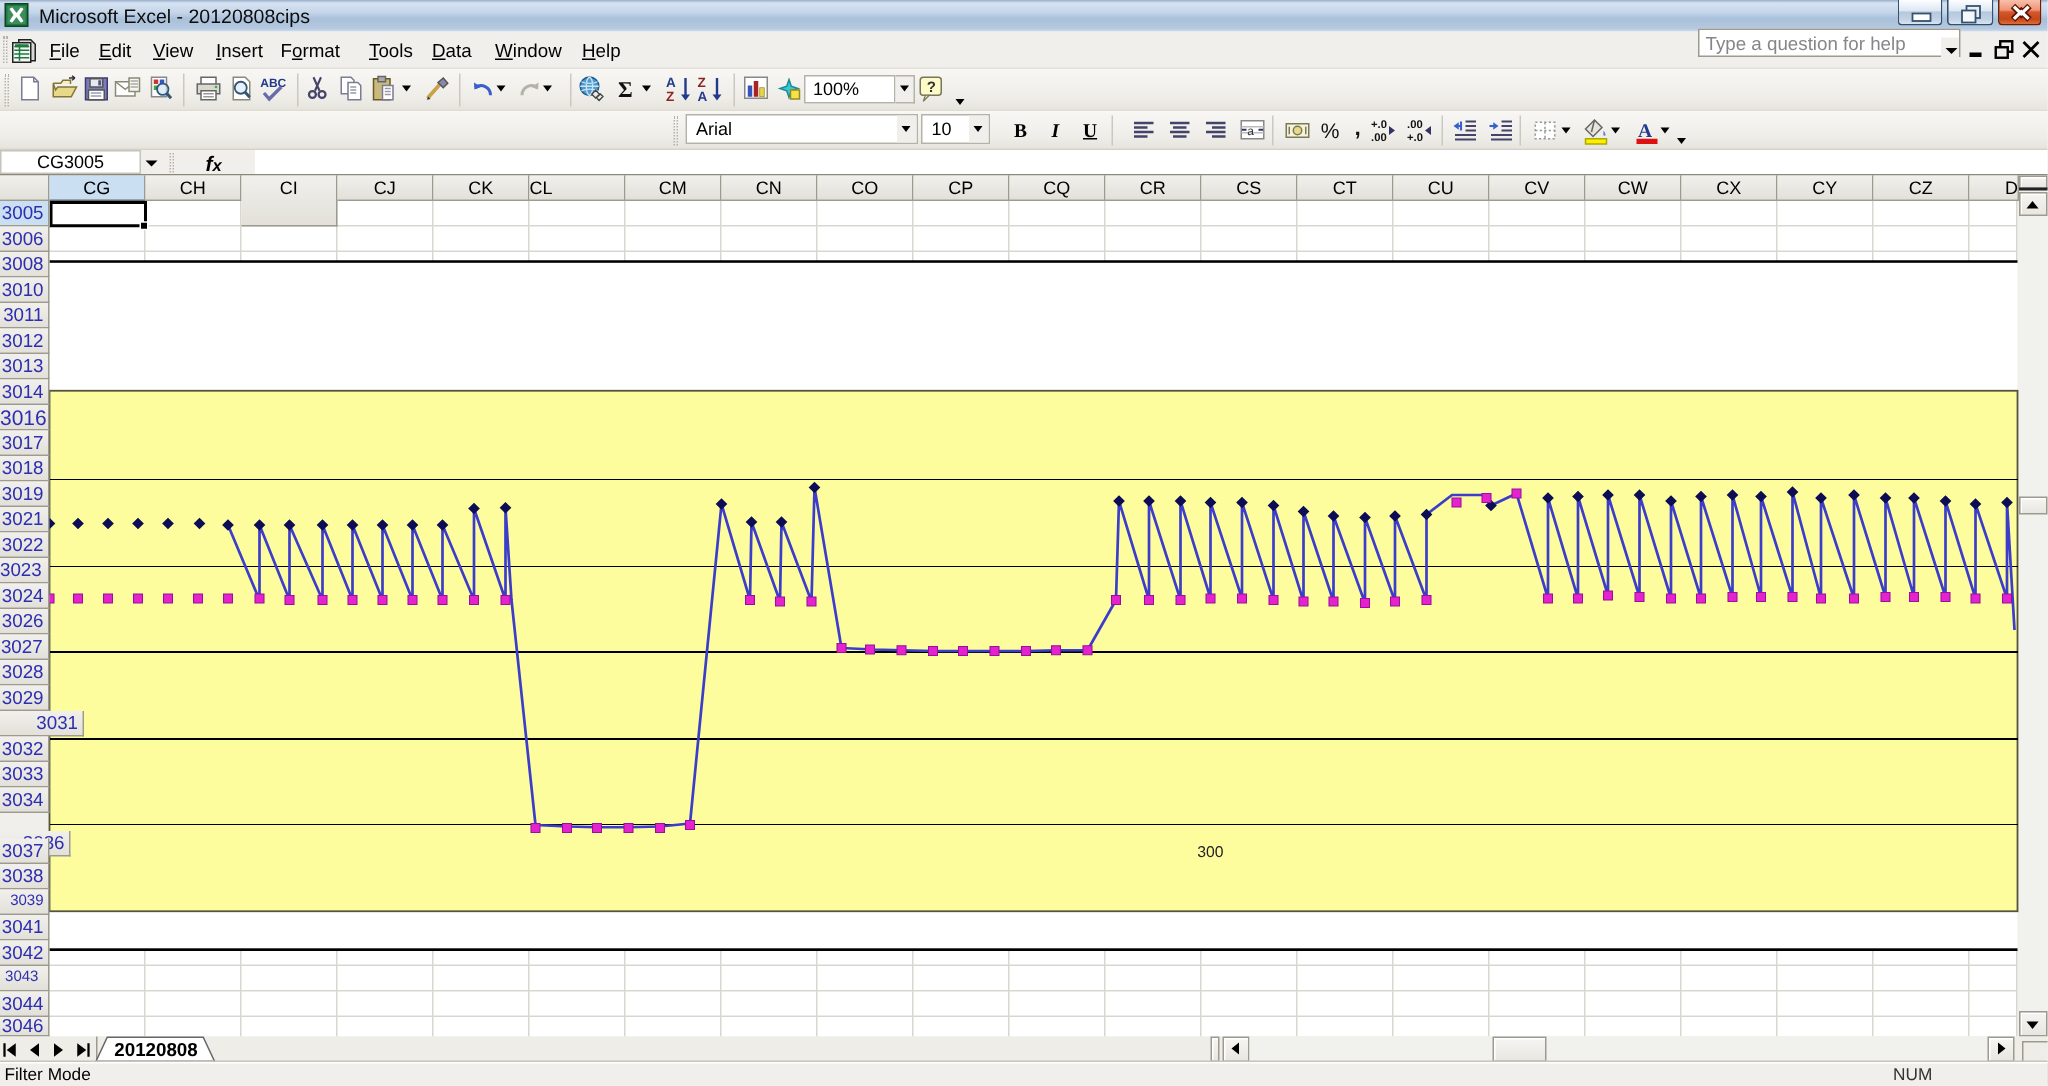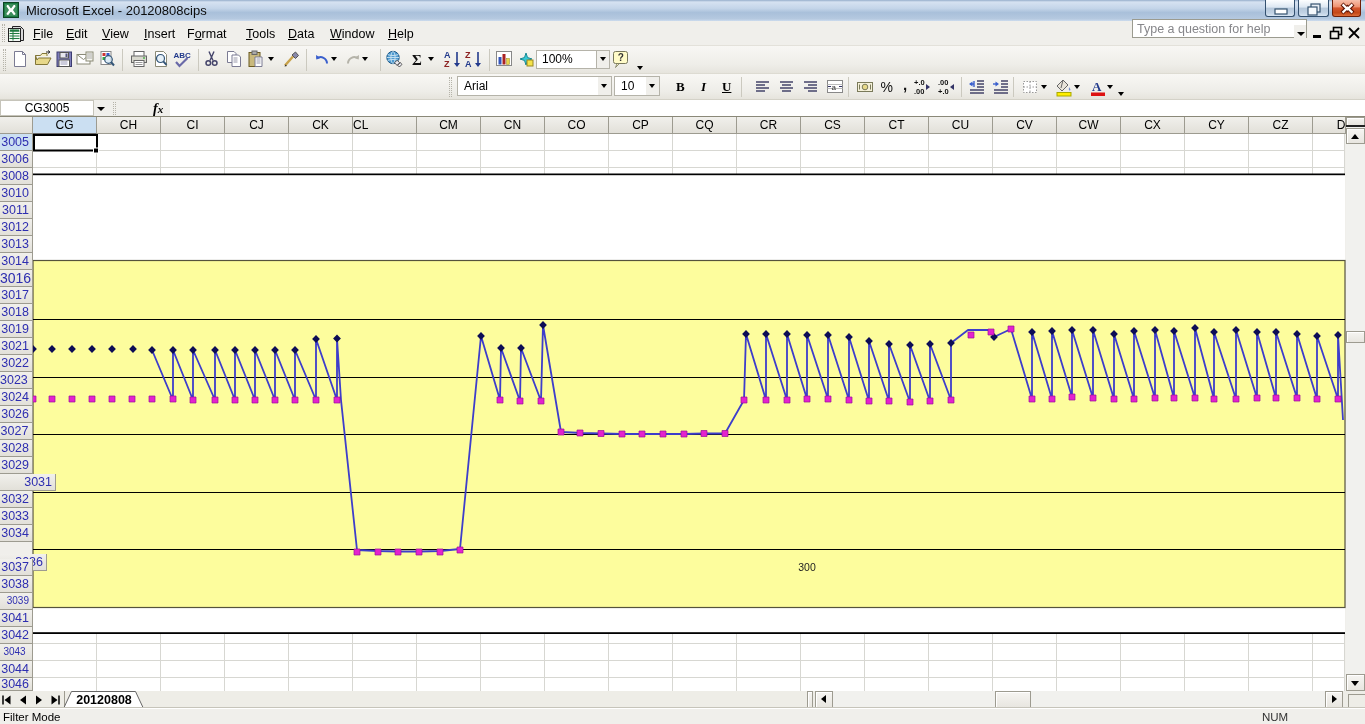--- a/index.html
+++ b/index.html
@@ -285,41 +285,41 @@
   </svg>
 <div class="arr" style="left:1041px;top:85px;border-left:3.5px solid transparent;border-right:3.5px solid transparent;border-top:4px solid #000"></div>
 <div class="arr" style="left:1074px;top:85px;border-left:3.5px solid transparent;border-right:3.5px solid transparent;border-top:4px solid #000"></div>
 <div class="arr" style="left:1107px;top:85px;border-left:3.5px solid transparent;border-right:3.5px solid transparent;border-top:4px solid #000"></div>
 <div class="arr" style="left:1118px;top:92px;border-left:3.5px solid transparent;border-right:3.5px solid transparent;border-top:4px solid #000"></div>
 
 <div class="a" id="fbar"></div>
 <div class="a" id="nbox">CG3005</div>
 <div class="arr" style="left:97px;top:107px;border-left:4px solid transparent;border-right:4px solid transparent;border-top:4px solid #000"></div>
 <div class="a grip" style="left:113px;top:102px;height:13px"></div>
-<span class="a" style="left:153px;top:101px;font-family:Liberation Serif, serif;font-style:italic;font-weight:bold;font-size:14px">f<i style="font-size:11px">x</i></span>
+<span class="a" style="left:137px;top:101px;font-family:Liberation Sans, sans-serif;font-style:italic;font-weight:bold;font-size:14px">f<i style="font-size:11px">x</i></span>
 <div class="a" id="ffield"></div>
 
 <svg class="a" style="left:0;top:0" width="1365" height="724" viewBox="0 0 1365 724">
     <rect x="33" y="134" width="1312" height="557" fill="#fff"></rect>
     <path d="M96.5 134 V174 M96.5 633 V691 M160.5 134 V174 M160.5 633 V691 M224.5 134 V174 M224.5 633 V691 M288.5 134 V174 M288.5 633 V691 M352.5 134 V174 M352.5 633 V691 M416.5 134 V174 M416.5 633 V691 M480.5 134 V174 M480.5 633 V691 M544.5 134 V174 M544.5 633 V691 M608.5 134 V174 M608.5 633 V691 M672.5 134 V174 M672.5 633 V691 M736.5 134 V174 M736.5 633 V691 M800.5 134 V174 M800.5 633 V691 M864.5 134 V174 M864.5 633 V691 M928.5 134 V174 M928.5 633 V691 M992.5 134 V174 M992.5 633 V691 M1056.5 134 V174 M1056.5 633 V691 M1120.5 134 V174 M1120.5 633 V691 M1184.5 134 V174 M1184.5 633 V691 M1248.5 134 V174 M1248.5 633 V691 M1312.5 134 V174 M1312.5 633 V691 M1344.5 134 V174 M1344.5 633 V691 M33 150.5 H1345 M33 167.5 H1345 M33 643.5 H1345 M33 660.5 H1345 M33 677.5 H1345" stroke="#d7d7d2" stroke-width="1" fill="none"></path>
     <rect x="33" y="173.5" width="1312" height="1.7" fill="#000"></rect>
     <rect x="33" y="260.5" width="1312" height="347" fill="#fdfd9d" stroke="#55533c" stroke-width="1.2"></rect>
     <path d="M33 319.5 H1345 M33 377.5 H1345 M33 434.5 H1345 M33 492.5 H1345 M33 549.5 H1345" stroke="#000" stroke-width="1" fill="none" shape-rendering="crispEdges"></path>
     <rect x="33" y="632.2" width="1312" height="1.8" fill="#000"></rect>
     <path d="M152 350 L173 400 L173 350 L193 400 L193 350 L215 400 L215 350 L235 400 L235 350 L255 400 L255 350 L275 400 L275 350 L295 400 L295 350 L316 400 L316 339 L337 400 L337 338.5 L341 400 L357 550 L378 551 L398 551.5 L419 551.5 L440 551 L460 549 L481 336 L500 400 L501 348 L520 401 L521 348 L541 401 L543 325 L561 432 L582 433 L602 433.5 L622 434 L643 434 L663 434 L684 434 L704 433.5 L725 433.5 L744 400 L746 334 L766 400 L766 334 L787 400 L787 334 L807 399 L807 335 L828 399 L828 335 L849 400 L849 337 L869 401 L869 341 L889 401 L889 344 L910 402 L910 345 L930 401 L930 344 L951 400 L951 343 L968 330 L990 330 L994 337 L1011 329 L1032 399 L1032 332 L1052 399 L1052 331 L1072 397 L1072 330 L1093 398 L1093 330 L1114 399 L1114 334 L1134 399 L1134 331 L1155 398 L1155 330 L1174 398 L1174 331 L1195 398 L1195 328 L1214 399 L1214 332 L1236 399 L1236 330 L1257 398 L1257 332 L1276 398 L1276 332 L1297 398 L1297 334 L1317 399 L1317 336 L1338 399 L1338 335 L1343 420" stroke="#3d3dcb" stroke-width="1.8" fill="none" stroke-linejoin="round"></path>
     <path d="M33 345.1 l3.9 3.9 -3.9 3.9 -3.9 -3.9z M52 345.1 l3.9 3.9 -3.9 3.9 -3.9 -3.9z M72 345.1 l3.9 3.9 -3.9 3.9 -3.9 -3.9z M92 345.1 l3.9 3.9 -3.9 3.9 -3.9 -3.9z M112 345.1 l3.9 3.9 -3.9 3.9 -3.9 -3.9z M133 345.1 l3.9 3.9 -3.9 3.9 -3.9 -3.9z M152 346.1 l3.9 3.9 -3.9 3.9 -3.9 -3.9z M173 346.1 l3.9 3.9 -3.9 3.9 -3.9 -3.9z M193 346.1 l3.9 3.9 -3.9 3.9 -3.9 -3.9z M215 346.1 l3.9 3.9 -3.9 3.9 -3.9 -3.9z M235 346.1 l3.9 3.9 -3.9 3.9 -3.9 -3.9z M255 346.1 l3.9 3.9 -3.9 3.9 -3.9 -3.9z M275 346.1 l3.9 3.9 -3.9 3.9 -3.9 -3.9z M295 346.1 l3.9 3.9 -3.9 3.9 -3.9 -3.9z M316 335.1 l3.9 3.9 -3.9 3.9 -3.9 -3.9z M337 334.6 l3.9 3.9 -3.9 3.9 -3.9 -3.9z M481 332.1 l3.9 3.9 -3.9 3.9 -3.9 -3.9z M501 344.1 l3.9 3.9 -3.9 3.9 -3.9 -3.9z M521 344.1 l3.9 3.9 -3.9 3.9 -3.9 -3.9z M543 321.1 l3.9 3.9 -3.9 3.9 -3.9 -3.9z M746 330.1 l3.9 3.9 -3.9 3.9 -3.9 -3.9z M994 333.1 l3.9 3.9 -3.9 3.9 -3.9 -3.9z M766 330.1 l3.9 3.9 -3.9 3.9 -3.9 -3.9z M787 330.1 l3.9 3.9 -3.9 3.9 -3.9 -3.9z M807 331.1 l3.9 3.9 -3.9 3.9 -3.9 -3.9z M828 331.1 l3.9 3.9 -3.9 3.9 -3.9 -3.9z M849 333.1 l3.9 3.9 -3.9 3.9 -3.9 -3.9z M869 337.1 l3.9 3.9 -3.9 3.9 -3.9 -3.9z M889 340.1 l3.9 3.9 -3.9 3.9 -3.9 -3.9z M910 341.1 l3.9 3.9 -3.9 3.9 -3.9 -3.9z M930 340.1 l3.9 3.9 -3.9 3.9 -3.9 -3.9z M951 339.1 l3.9 3.9 -3.9 3.9 -3.9 -3.9z M1032 328.1 l3.9 3.9 -3.9 3.9 -3.9 -3.9z M1052 327.1 l3.9 3.9 -3.9 3.9 -3.9 -3.9z M1072 326.1 l3.9 3.9 -3.9 3.9 -3.9 -3.9z M1093 326.1 l3.9 3.9 -3.9 3.9 -3.9 -3.9z M1114 330.1 l3.9 3.9 -3.9 3.9 -3.9 -3.9z M1134 327.1 l3.9 3.9 -3.9 3.9 -3.9 -3.9z M1155 326.1 l3.9 3.9 -3.9 3.9 -3.9 -3.9z M1174 327.1 l3.9 3.9 -3.9 3.9 -3.9 -3.9z M1195 324.1 l3.9 3.9 -3.9 3.9 -3.9 -3.9z M1214 328.1 l3.9 3.9 -3.9 3.9 -3.9 -3.9z M1236 326.1 l3.9 3.9 -3.9 3.9 -3.9 -3.9z M1257 328.1 l3.9 3.9 -3.9 3.9 -3.9 -3.9z M1276 328.1 l3.9 3.9 -3.9 3.9 -3.9 -3.9z M1297 330.1 l3.9 3.9 -3.9 3.9 -3.9 -3.9z M1317 332.1 l3.9 3.9 -3.9 3.9 -3.9 -3.9z M1338 331.1 l3.9 3.9 -3.9 3.9 -3.9 -3.9z" fill="#0d0d55"></path>
     <path d="M30 396 h6 v6 h-6z M49 396 h6 v6 h-6z M69 396 h6 v6 h-6z M89 396 h6 v6 h-6z M109 396 h6 v6 h-6z M129 396 h6 v6 h-6z M149 396 h6 v6 h-6z M170 396 h6 v6 h-6z M190 397 h6 v6 h-6z M212 397 h6 v6 h-6z M232 397 h6 v6 h-6z M252 397 h6 v6 h-6z M272 397 h6 v6 h-6z M292 397 h6 v6 h-6z M313 397 h6 v6 h-6z M334 397 h6 v6 h-6z M354 549 h6 v6 h-6z M375 549 h6 v6 h-6z M395 549 h6 v6 h-6z M416 549 h6 v6 h-6z M437 549 h6 v6 h-6z M457 547 h6 v6 h-6z M497 397 h6 v6 h-6z M517 398 h6 v6 h-6z M538 398 h6 v6 h-6z M558 429 h6 v6 h-6z M577 430 h6 v6 h-6z M598 430.5 h6 v6 h-6z M619 431 h6 v6 h-6z M639 431 h6 v6 h-6z M660 431 h6 v6 h-6z M681 431 h6 v6 h-6z M701 430.5 h6 v6 h-6z M722 430.5 h6 v6 h-6z M741 397 h6 v6 h-6z M968 332 h6 v6 h-6z M988 329 h6 v6 h-6z M1008 326 h6 v6 h-6z M763 397 h6 v6 h-6z M784 397 h6 v6 h-6z M804 396 h6 v6 h-6z M825 396 h6 v6 h-6z M846 397 h6 v6 h-6z M866 398 h6 v6 h-6z M886 398 h6 v6 h-6z M907 399 h6 v6 h-6z M927 398 h6 v6 h-6z M948 397 h6 v6 h-6z M1029 396 h6 v6 h-6z M1049 396 h6 v6 h-6z M1069 394 h6 v6 h-6z M1090 395 h6 v6 h-6z M1111 396 h6 v6 h-6z M1131 396 h6 v6 h-6z M1152 395 h6 v6 h-6z M1171 395 h6 v6 h-6z M1192 395 h6 v6 h-6z M1211 396 h6 v6 h-6z M1233 396 h6 v6 h-6z M1254 395 h6 v6 h-6z M1273 395 h6 v6 h-6z M1294 395 h6 v6 h-6z M1314 396 h6 v6 h-6z M1335 396 h6 v6 h-6z" fill="#e422ce" stroke="#9a109a" stroke-width="0.7"></path>
     <text x="807" y="571" font-size="10.5" text-anchor="middle" fill="#222" font-family="Liberation Sans">300</text>
     <rect x="34" y="135" width="63" height="15.5" fill="none" stroke="#000" stroke-width="2"></rect>
     <rect x="93.5" y="148" width="5" height="5" fill="#000" stroke="#fff" stroke-width="1"></rect>
   </svg>
 <div class="a" style="left:0;top:117px;width:33px;height:17px;background:linear-gradient(180deg,#f1f0ec,#e2e0d9);border-right:1px solid #9d9b90;border-bottom:1px solid #9d9b90"></div>
 <div class="a" style="left:33px;top:117px;width:64px;height:17px;background:#cbdff2;border-right:1px solid #9d9b90;border-bottom:1px solid #6a6a6a;font-size:12px;text-align:center;line-height:16px;color:#000;overflow:hidden">CG</div>
 <div class="a" style="left:97px;top:117px;width:64px;height:17px;background:linear-gradient(180deg,#f1f0ec,#e2e0d9);border-right:1px solid #9d9b90;border-bottom:1px solid #9d9b90;font-size:12px;text-align:center;line-height:16px;color:#000;overflow:hidden">CH</div>
-<div class="a" style="left:161px;top:117px;width:64px;height:17px;background:linear-gradient(180deg,#f1f0ec,#e2e0d9);border-right:1px solid #9d9b90;border-bottom:1px solid #9d9b90;font-size:12px;text-align:center;line-height:16px;color:#000;overflow:hidden">CI</div>
+<div class="a" style="left:161px;top:117px;width:64px;height:34px;background:linear-gradient(180deg,#f1f0ec,#e2e0d9);border-right:1px solid #9d9b90;border-bottom:1px solid #9d9b90;font-size:12px;text-align:center;line-height:16px;color:#000;overflow:hidden">CI</div>
 <div class="a" style="left:225px;top:117px;width:64px;height:17px;background:linear-gradient(180deg,#f1f0ec,#e2e0d9);border-right:1px solid #9d9b90;border-bottom:1px solid #9d9b90;font-size:12px;text-align:center;line-height:16px;color:#000;overflow:hidden">CJ</div>
 <div class="a" style="left:289px;top:117px;width:64px;height:17px;background:linear-gradient(180deg,#f1f0ec,#e2e0d9);border-right:1px solid #9d9b90;border-bottom:1px solid #9d9b90;font-size:12px;text-align:center;line-height:16px;color:#000;overflow:hidden">CK</div>
 <div class="a" style="left:353px;top:117px;width:64px;height:17px;background:linear-gradient(180deg,#f1f0ec,#e2e0d9);border-right:1px solid #9d9b90;border-bottom:1px solid #9d9b90;font-size:12px;text-align:left;line-height:16px;color:#000;overflow:hidden">CL</div>
 <div class="a" style="left:417px;top:117px;width:64px;height:17px;background:linear-gradient(180deg,#f1f0ec,#e2e0d9);border-right:1px solid #9d9b90;border-bottom:1px solid #9d9b90;font-size:12px;text-align:center;line-height:16px;color:#000;overflow:hidden">CM</div>
 <div class="a" style="left:481px;top:117px;width:64px;height:17px;background:linear-gradient(180deg,#f1f0ec,#e2e0d9);border-right:1px solid #9d9b90;border-bottom:1px solid #9d9b90;font-size:12px;text-align:center;line-height:16px;color:#000;overflow:hidden">CN</div>
 <div class="a" style="left:545px;top:117px;width:64px;height:17px;background:linear-gradient(180deg,#f1f0ec,#e2e0d9);border-right:1px solid #9d9b90;border-bottom:1px solid #9d9b90;font-size:12px;text-align:center;line-height:16px;color:#000;overflow:hidden">CO</div>
 <div class="a" style="left:609px;top:117px;width:64px;height:17px;background:linear-gradient(180deg,#f1f0ec,#e2e0d9);border-right:1px solid #9d9b90;border-bottom:1px solid #9d9b90;font-size:12px;text-align:center;line-height:16px;color:#000;overflow:hidden">CP</div>
 <div class="a" style="left:673px;top:117px;width:64px;height:17px;background:linear-gradient(180deg,#f1f0ec,#e2e0d9);border-right:1px solid #9d9b90;border-bottom:1px solid #9d9b90;font-size:12px;text-align:center;line-height:16px;color:#000;overflow:hidden">CQ</div>
 <div class="a" style="left:737px;top:117px;width:64px;height:17px;background:linear-gradient(180deg,#f1f0ec,#e2e0d9);border-right:1px solid #9d9b90;border-bottom:1px solid #9d9b90;font-size:12px;text-align:center;line-height:16px;color:#000;overflow:hidden">CR</div>
 <div class="a" style="left:801px;top:117px;width:64px;height:17px;background:linear-gradient(180deg,#f1f0ec,#e2e0d9);border-right:1px solid #9d9b90;border-bottom:1px solid #9d9b90;font-size:12px;text-align:center;line-height:16px;color:#000;overflow:hidden">CS</div>

